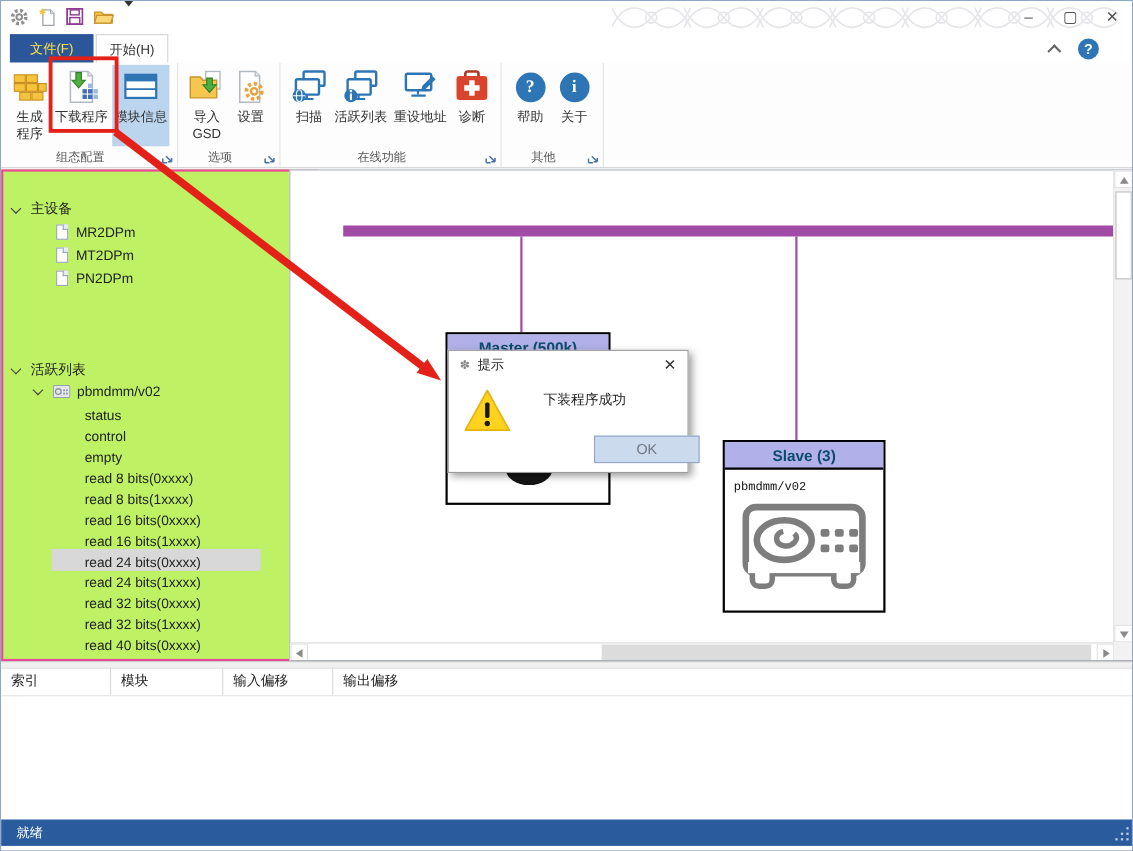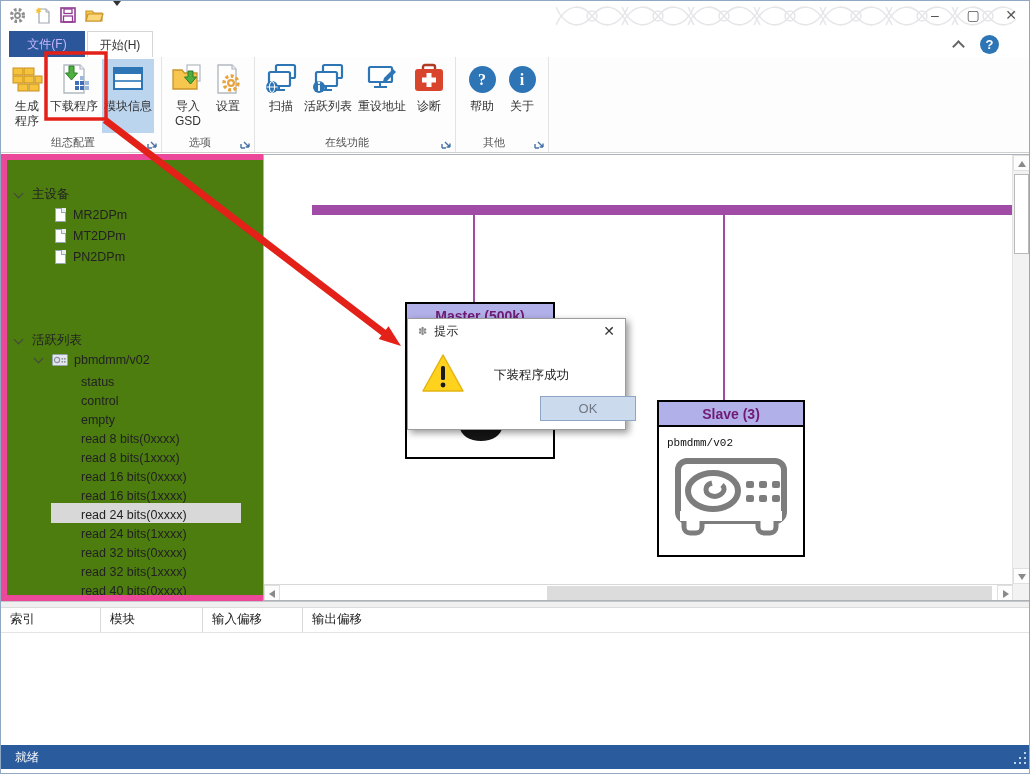--- a/index.html
+++ b/index.html
@@ -13,21 +13,21 @@
   .qat { position:absolute; left:8px; top:5px; display:flex; gap:9px; align-items:center; }
   .win-title { position:absolute; left:0; right:0; top:8px; text-align:center;
                font:13px "Liberation Mono", monospace; color:#111; }
   .wbtns { position:absolute; right:10px; top:2px; display:flex; gap:22px; }
   .wbtn { font-size:14px; color:#555; line-height:24px; width:16px; text-align:center; cursor:default; }
   .qat-caret { width:0;height:0;border-left:4px solid transparent;border-right:4px solid transparent;border-top:5px solid #333; margin-top:4px;}
   .qat-caret-bar{ width:8px;height:2px;background:#333;margin-bottom:2px;}
 
   
   .tabrow { position:absolute; top:30px; left:0; right:0; height:26px; background:#fff; }
-  .tab-file { position:absolute; left:8px; top:0; width:76px; height:26px; background:#2b579a; color:#c4b5fd;
+  .tab-file { position:absolute; left:8px; top:0; width:76px; height:26px; background:#2b579a; color:#fde047;
               font-size:12px; text-align:center; line-height:26px; }
   .tab-home { position:absolute; left:86px; top:0; width:66px; height:26px; background:#fff; color:#333;
               border:1px solid #d5d5d5; border-bottom:none; font-size:12px; text-align:center; line-height:26px; }
   .collapse-chevron { position:absolute; right:66px; top:11px; width:9px; height:9px;
               border-left:2px solid #666; border-top:2px solid #666; transform:rotate(45deg); }
   .help-circle { position:absolute; right:30px; top:4px; width:19px; height:19px; border-radius:50%;
               background:#2e75b6; color:#fff; font-weight:bold; font-size:13px; text-align:center; line-height:19px; }
 
   
   .ribbon { position:absolute; top:56px; left:0; right:0; height:96px; background:#fdfdfd;
@@ -41,22 +41,22 @@
   .rbtn .lbl { font-size:12px; line-height:15px; text-align:center; color:#333; margin-top:3px; }
   .rbtn.highlight { background:#bcd5ee; }
   .lblw28 { width:28px; } .lblw34 { width:34px; }
   .circle-icon { width:27px; height:27px; border-radius:50%; background:#2e75b6; color:#fff;
                  font-weight:bold; font-size:16px; text-align:center; line-height:27px; font-family:"Liberation Serif",serif;}
 
   
   .overlay { position:absolute; left:0; top:0; width:1030px; height:774px; z-index:40; pointer-events:none; }
 
   
-  .tree { position:absolute; left:0; top:153px; width:288px; height:447px; background:#4d7c0f;
-          border:6px solid #ec4899; overflow:hidden; }
+  .tree { position:absolute; left:0; top:153px; width:288px; height:447px; background:#bef264;
+          border:2px solid #ec4899; overflow:hidden; }
   .trow { position:absolute; height:19px; display:flex; align-items:center; font-size:12.5px; color:#222; }
   .trow.sect { left:8px; } .trow.child { left:48px; } .trow.mod { left:74px; }
   .chev { width:7px; height:7px; border-right:1.6px solid #444; border-bottom:1.6px solid #444;
           transform:rotate(45deg); margin-right:10px; margin-top:-3px; }
   .doc { width:11px; height:14px; background:#fdfdfd; border:1px solid #9aa7b5; margin-right:7px; position:relative; }
   .doc::after { content:""; position:absolute; right:-1px; top:-1px; width:4px; height:4px;
                 background:#e8edf2; border-left:1px solid #9aa7b5; border-bottom:1px solid #9aa7b5; }
   .sel-bg { position:absolute; left:44px; top:343px; width:190px; height:20px; background:#d8d8d8; }
   .dev-ic { margin-right:6px; }
 
@@ -74,35 +74,35 @@
             border-bottom:4px solid transparent; border-left:6px solid #8a8a8a; }
   .vthumb { position:absolute; left:1px; width:15px; background:#fff; border:1px solid #b9b9b9; }
 
   
   .canvas { position:absolute; left:262px; top:153px; width:767px; height:447px; background:#fff;
             border:1px solid #abb2ba; overflow:hidden; }
   .bus { position:absolute; left:48px; top:50px; width:702px; height:10px; background:#a04ba5; }
   .drop { position:absolute; width:2px; background:#a04ba5; }
   .node { position:absolute; border:2px solid #000; background:#fff; }
   .node-head { height:25px; background:#b2b0e9; border-bottom:2px solid #000; text-align:center;
-               font-weight:bold; font-size:14px; line-height:25px; color:#701a75; }
+               font-weight:bold; font-size:14px; line-height:25px; color:#0c4a6e; }
   .slave-dev { font:11px "Liberation Mono", monospace; color:#111; margin:10px 0 0 8px; }
   .blob { position:absolute; left:196px; top:258px; width:42px; height:28px; border-radius:50%; background:#151515; }
   .hsb { position:absolute; left:0; bottom:0; height:16px; right:16px; background:#fff; border-top:1px solid #d8d8d8; }
   .hthumb { position:absolute; top:1px; height:14px; background:#dcdcdc; }
   .sb-corner { position:absolute; right:0; bottom:0; width:16px; height:16px; background:#f2f2f2; }
   .canvas .vsb { right:0; bottom:16px; }
 
   
   .dialog { position:absolute; left:406px; top:317px; width:219px; height:112px; background:#fff;
             border:1px solid #9b9b9b; box-shadow:3px 3px 7px rgba(0,0,0,.4); z-index:30; }
   .dtitle { height:24px; display:flex; align-items:center; padding:0 10px; font-size:12px; color:#222; }
   .dgear { color:#8a8a8a; font-size:11px; margin-right:7px; }
   .dclose { margin-left:auto; font-size:14px; color:#333; }
-  .dmsg { position:absolute; left:86px; top:48px; font-size:12.5px; color:#222; }
+  .dmsg { position:absolute; left:86px; top:36px; font-size:12.5px; color:#222; }
   .dwarn { position:absolute; left:12px; top:33px; }
   .ok-btn { position:absolute; left:132px; top:77px; width:96px; height:25px; background:#ccdaee;
             border:1px solid #8fa5c6; color:#707682; font-size:13px; text-align:center; line-height:23px; }
 
   
   .hsplit { position:absolute; left:0; top:600px; width:1030px; height:7px; background:#f0f0f0;
             border-top:1px solid #c6c6c6; border-bottom:1px solid #dcdcdc; }
   .btable { position:absolute; left:0; top:607px; width:1030px; height:137px; background:#fff; }
   .thead { display:flex; height:25px; border-bottom:1px solid #e4e4e4; align-items:flex-end; }
   .th { font-size:12.5px; color:#222; padding-left:9px; height:25px; line-height:25px;

